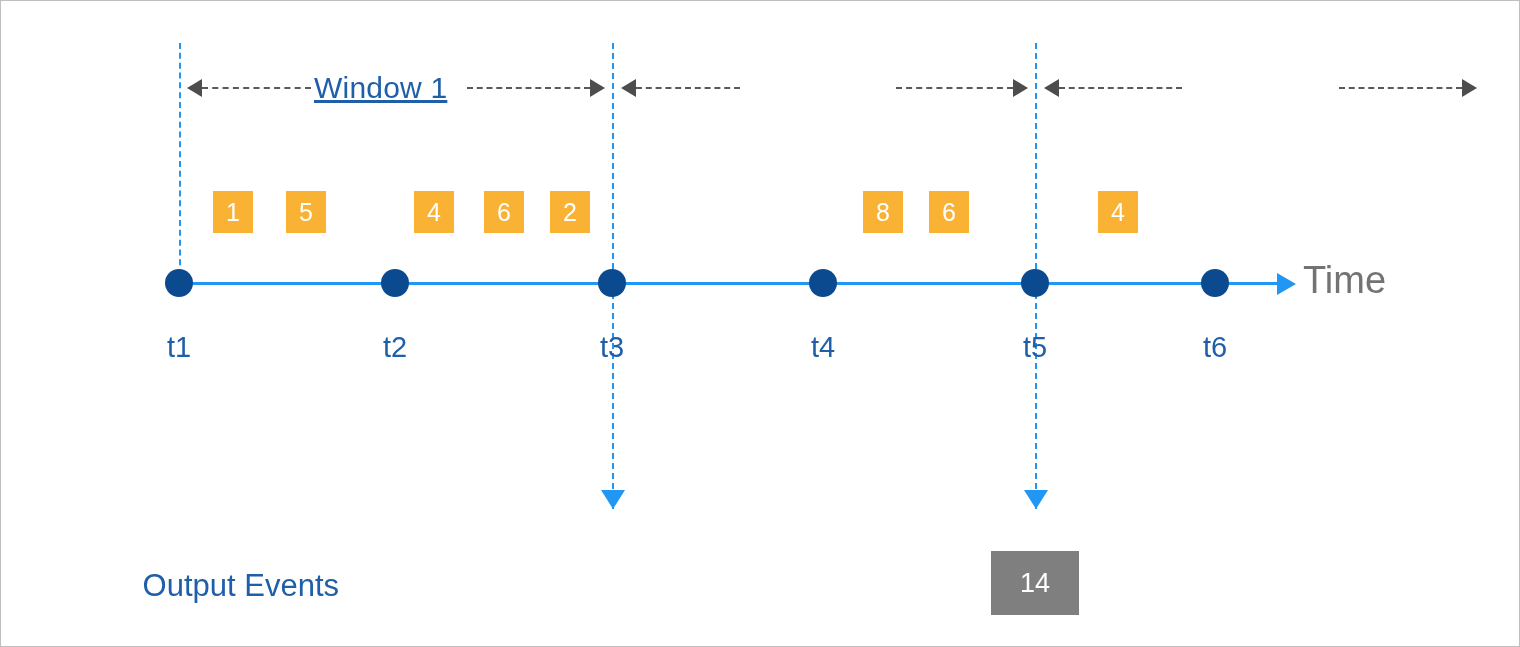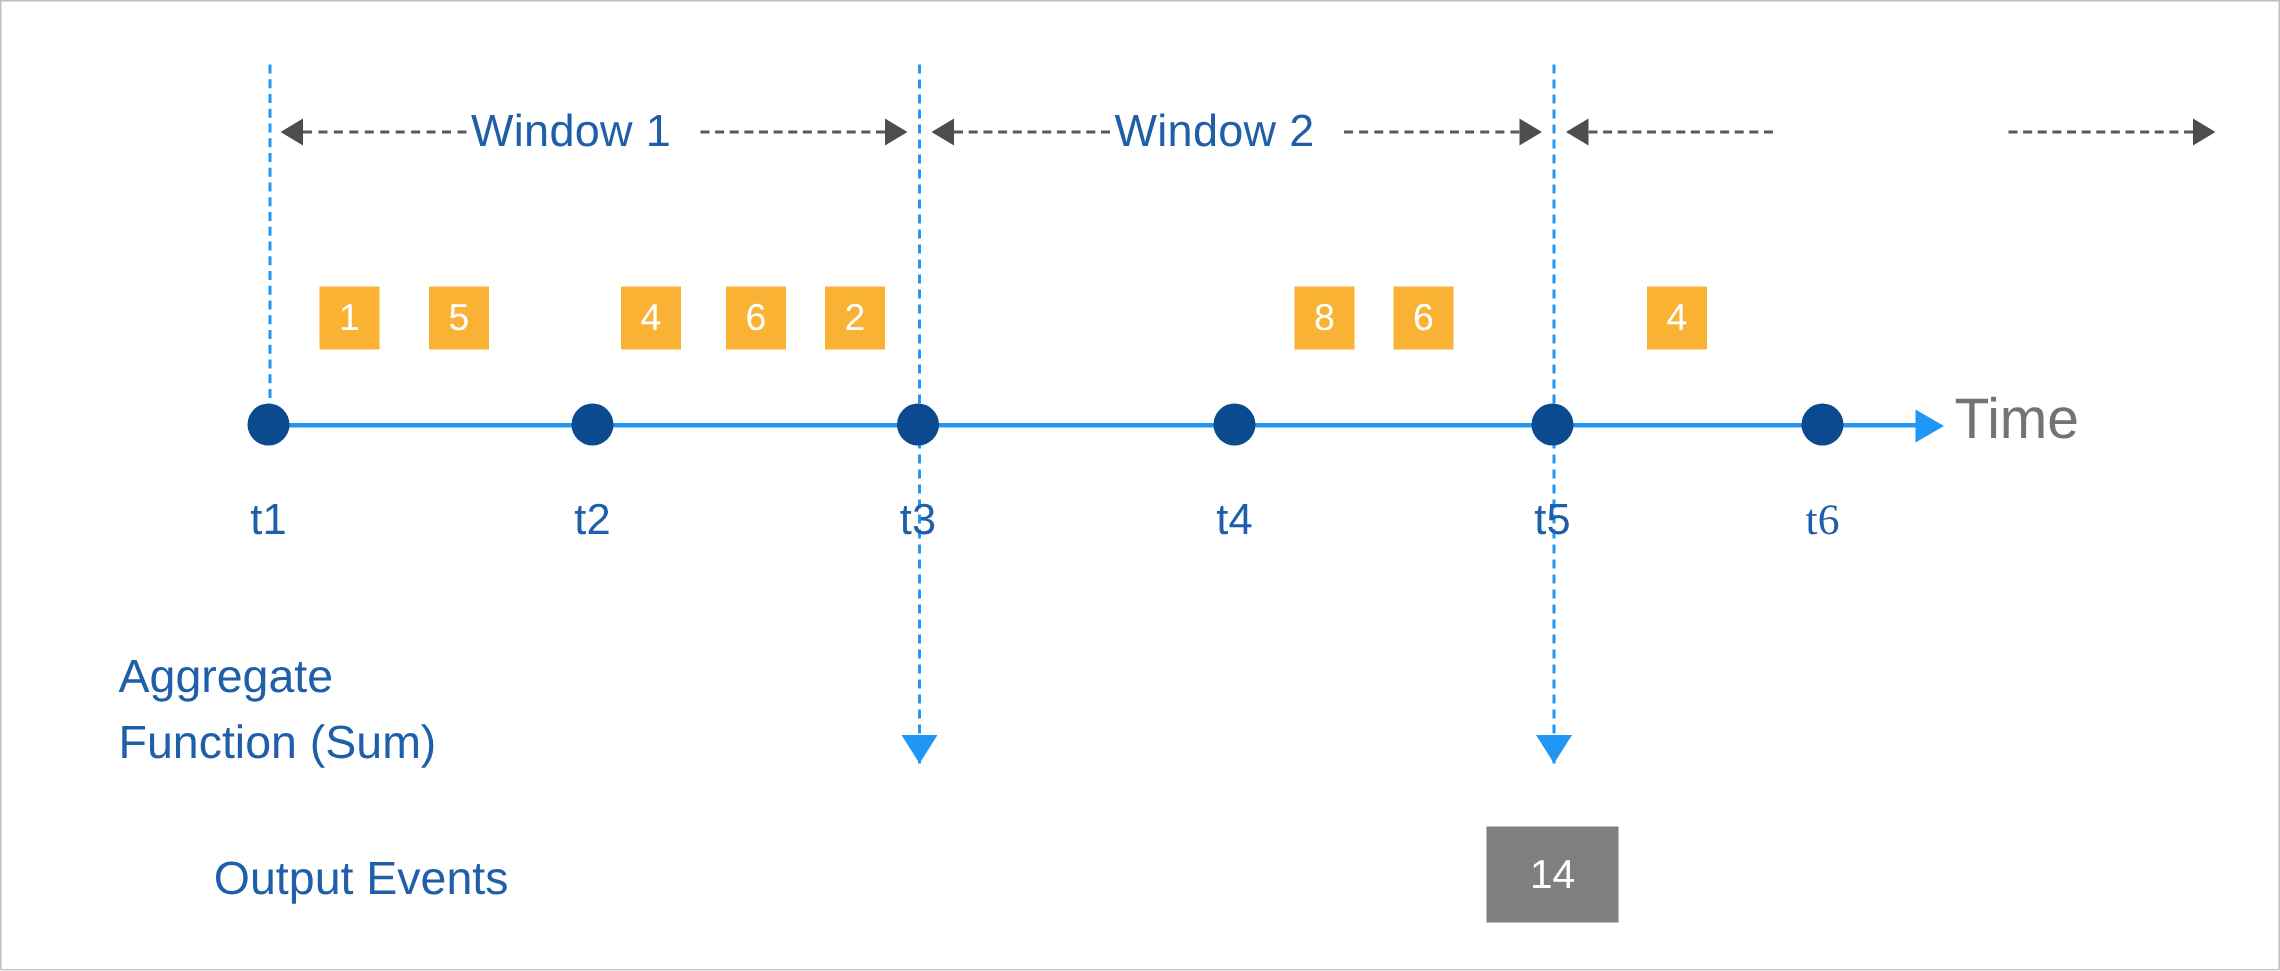--- a/index.html
+++ b/index.html
@@ -118,27 +118,26 @@
 <body>
 
 <div id="stage">
 
   <div class="abs boundary" style="left:178px; top:42px; height:242px;"></div>
   <div class="abs boundary" style="left:611px; top:42px; height:466px;"></div>
   <div class="abs boundary" style="left:1034px; top:42px; height:466px;"></div>
 
   <div class="abs arrow-left" style="left:186px; top:78px;"></div>
   <div class="abs span-line" style="left:201px; top:86px; width:109px;"></div>
-  <div class="abs win-label" style="left:313px; top:70px;">Window 1</div>
+  <div class="abs win-label" style="left:313px; top:70px;text-decoration:underline;">Window 1</div>
   <div class="abs span-line" style="left:466px; top:86px; width:123px;"></div>
   <div class="abs arrow-right" style="left:589px; top:78px;"></div>
 
   <div class="abs arrow-left" style="left:620px; top:78px;"></div>
   <div class="abs span-line" style="left:635px; top:86px; width:104px;"></div>
-  <div class="abs win-label" style="left:742px; top:70px;">Window 2</div>
   <div class="abs span-line" style="left:895px; top:86px; width:117px;"></div>
   <div class="abs arrow-right" style="left:1012px; top:78px;"></div>
 
   <div class="abs arrow-left" style="left:1043px; top:78px;"></div>
   <div class="abs span-line" style="left:1058px; top:86px; width:123px;"></div>
   <div class="abs span-line" style="left:1338px; top:86px; width:123px;"></div>
   <div class="abs arrow-right" style="left:1461px; top:78px;"></div>
 
   <div class="abs ev-box" style="left:212px; top:190px;">1</div>
   <div class="abs ev-box" style="left:285px; top:190px;">5</div>
@@ -158,24 +157,22 @@
   <div class="abs tl-dot" style="left:597px; top:268px;"></div>
   <div class="abs tl-dot" style="left:808px; top:268px;"></div>
   <div class="abs tl-dot" style="left:1020px; top:268px;"></div>
   <div class="abs tl-dot" style="left:1200px; top:268px;"></div>
 
   <div class="abs t-label" style="left:148px; top:330px;">t1</div>
   <div class="abs t-label" style="left:364px; top:330px;">t2</div>
   <div class="abs t-label" style="left:581px; top:330px;">t3</div>
   <div class="abs t-label" style="left:792px; top:330px;">t4</div>
   <div class="abs t-label" style="left:1004px; top:330px;">t5</div>
-  <div class="abs t-label" style="left:1184px; top:330px;font-family:Liberation Serif, serif;">t6</div>
+  <div class="abs t-label" style="left:1184px; top:330px;">t6</div>
 
   <div class="abs drop-arrow" style="left:600px; top:489px;"></div>
   <div class="abs drop-arrow" style="left:1023px; top:489px;"></div>
 
-  <div class="abs side-label" style="left:78px; top:428px; width:260px;">Aggregate
-Function (Sum)</div>
   <div class="abs side-label" style="left:78px; top:563px; width:260px;text-align:right;">Output Events</div>
 
   <div class="abs out-box" style="left:990px; top:550px;">14</div>
 
 </div>
 
 </body></html>

